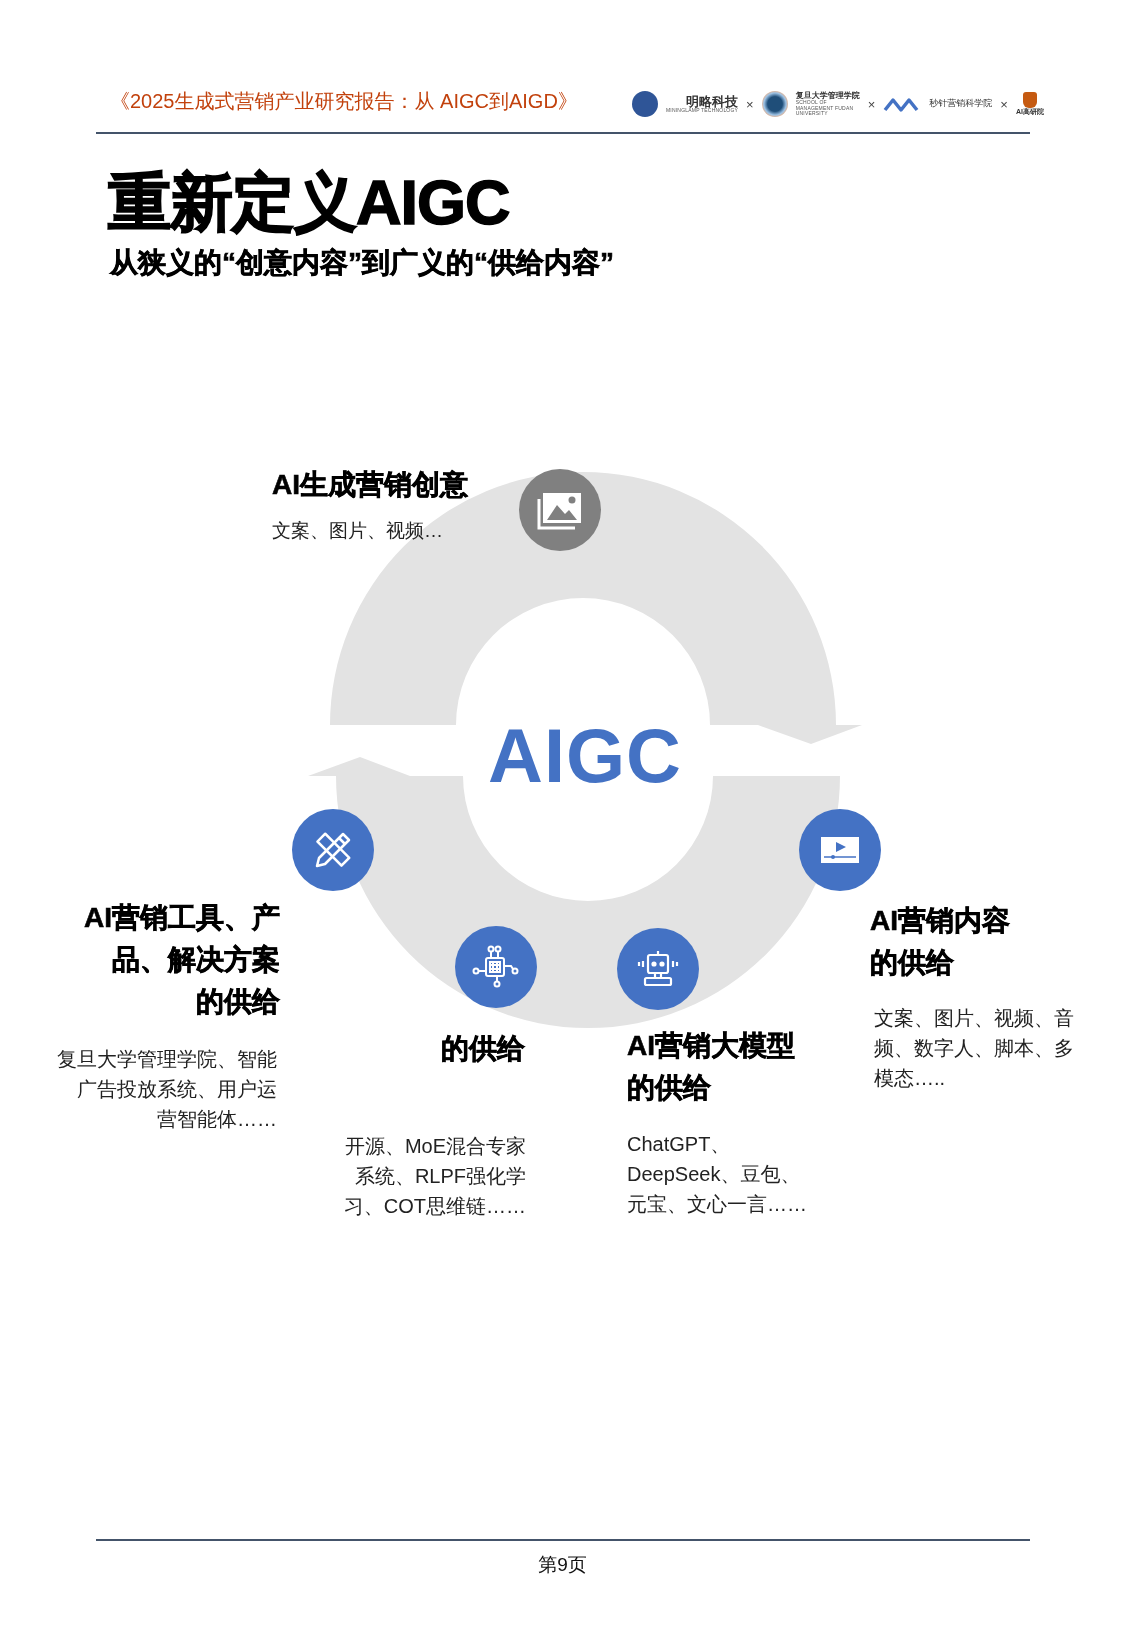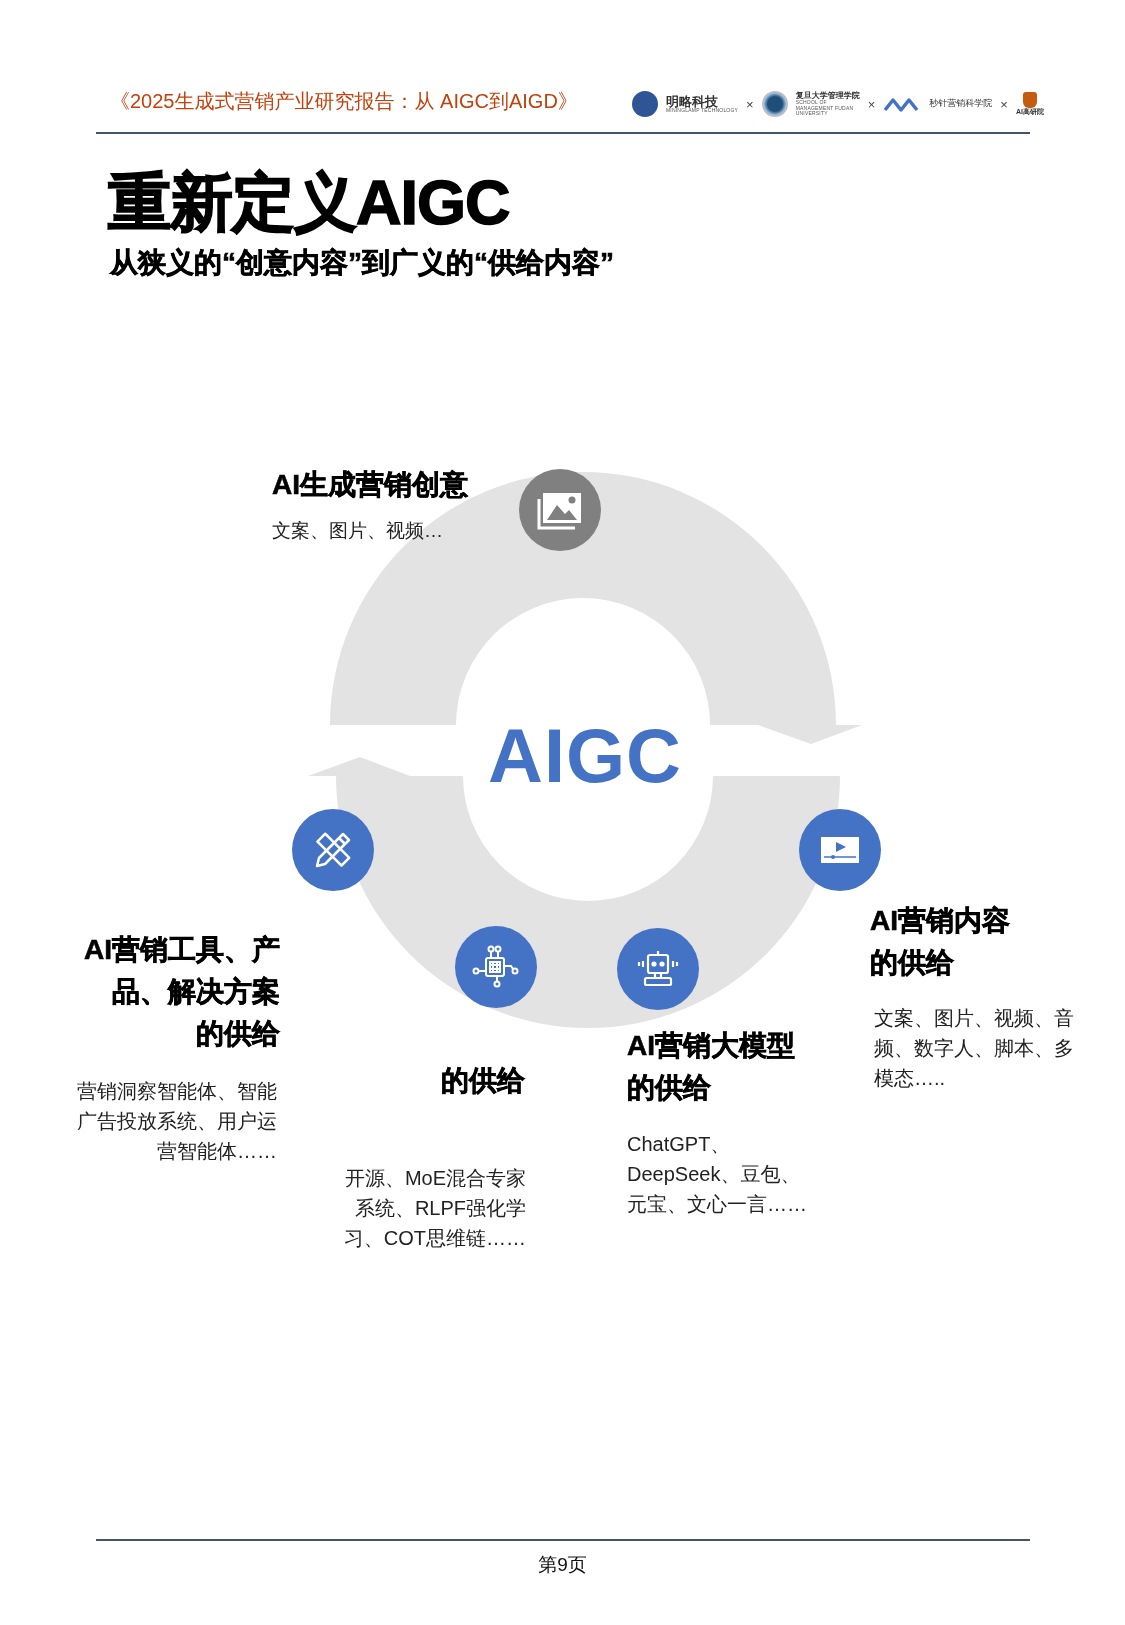--- a/index.html
+++ b/index.html
@@ -5,32 +5,32 @@
   html, body { margin:0; padding:0; }
   body { width:1125px; height:1625px; background:#ffffff; position:relative; overflow:hidden;
          font-family: "Liberation Sans", "DejaVu Sans", sans-serif; color:#111; }
   .abs { position:absolute; }
   .hdr-title { left:110px; top:88px; font-size:20px; color:#c2410c; white-space:nowrap; }
   .hdr-line { left:96px; top:132px; width:934px; height:2px; background:#44546a; }
   .logos { left:632px; top:86px; height:36px; display:flex; align-items:center; gap:8px; font-size:11px; color:#333; white-space:nowrap; }
   .logo-x { font-size:13px; color:#444; }
   .logo-mark { width:26px; height:26px; border-radius:50%; display:inline-block; }
   .logo-text { display:flex; flex-direction:column; line-height:1.05; }
-  .logo-text .big { font-size:13px; font-weight:bold; color:#333; }
+  .logo-text .big { font-size:13px; font-weight:bold; color:#333;text-align:right; }
   .logo-text .small { font-size:5px; color:#555; letter-spacing:0.2px; }
   .page-title { left:108px; top:140px; font-size:63px; font-weight:900; letter-spacing:-1px; color:#000; white-space:nowrap;margin-top:20px;
                 -webkit-text-stroke:1.5px #000; }
   .page-sub { left:110px; top:244px; font-size:28px; font-weight:bold; color:#000; white-space:nowrap;text-align:right; -webkit-text-stroke:0.6px #000; }
   svg.ring { position:absolute; left:0; top:0; }
   .center-label { left:440px; top:712px; width:290px; text-align:center; font-size:76px; font-weight:bold; color:#4472c4; letter-spacing:1px; }
   .node { width:82px; height:82px; border-radius:50%; background:#4472c4; display:flex; align-items:center; justify-content:center; }
   .node.gray { background:#808080; }
   .lbl-h { font-size:28px; font-weight:bold; color:#000; line-height:42px; -webkit-text-stroke:0.6px #000; }
   .lbl-d { font-size:20px; color:#222; line-height:30px; }
-  .right { text-align:right;margin-top:32px; }
+  .right { text-align:right; }
   .footer-line { left:96px; top:1539px; width:934px; height:2px; background:#44546a; }
   .footer-page { left:0; width:1125px; top:1552px; text-align:center; font-size:19px; color:#111; }
 </style>
 </head>
 <body>
 
 <div class="abs hdr-title">《2025生成式营销产业研究报告：从 AIGC到AIGD》</div>
 
 <div class="abs logos">
   <span class="logo-mark" style="background:#2f5597;"></span>
@@ -89,21 +89,21 @@
     <path d="M32,6 L38,12 L14,36 L6,38 L8,30 Z"></path>
     <line x1="28" y1="10" x2="34" y2="16"></line>
   </svg>
 </div>
 <div class="abs right" style="left:40px;top:897px;width:240px;">
   <div class="lbl-h">AI营销工具、产</div>
   <div class="lbl-h">品、解决方案</div>
   <div class="lbl-h">的供给</div>
 </div>
 <div class="abs right lbl-d" style="left:40px;top:1044px;width:237px;">
-  <div>营销洞察智能体、智能</div>
+  <div>复旦大学管理学院、智能</div>
   <div>广告投放系统、用户运</div>
   <div>营智能体……</div>
 </div>
 
 <div class="abs node" style="left:455px;top:926px;">
   <svg width="50" height="46" viewBox="0 0 50 46" fill="none" stroke="#fff" stroke-width="2">
     <rect x="15" y="14" width="18" height="18" rx="2"></rect>
     <rect x="19" y="18" width="10" height="10"></rect>
     <line x1="22" y1="18" x2="22" y2="28"></line>
       <line x1="26" y1="18" x2="26" y2="28"></line>

